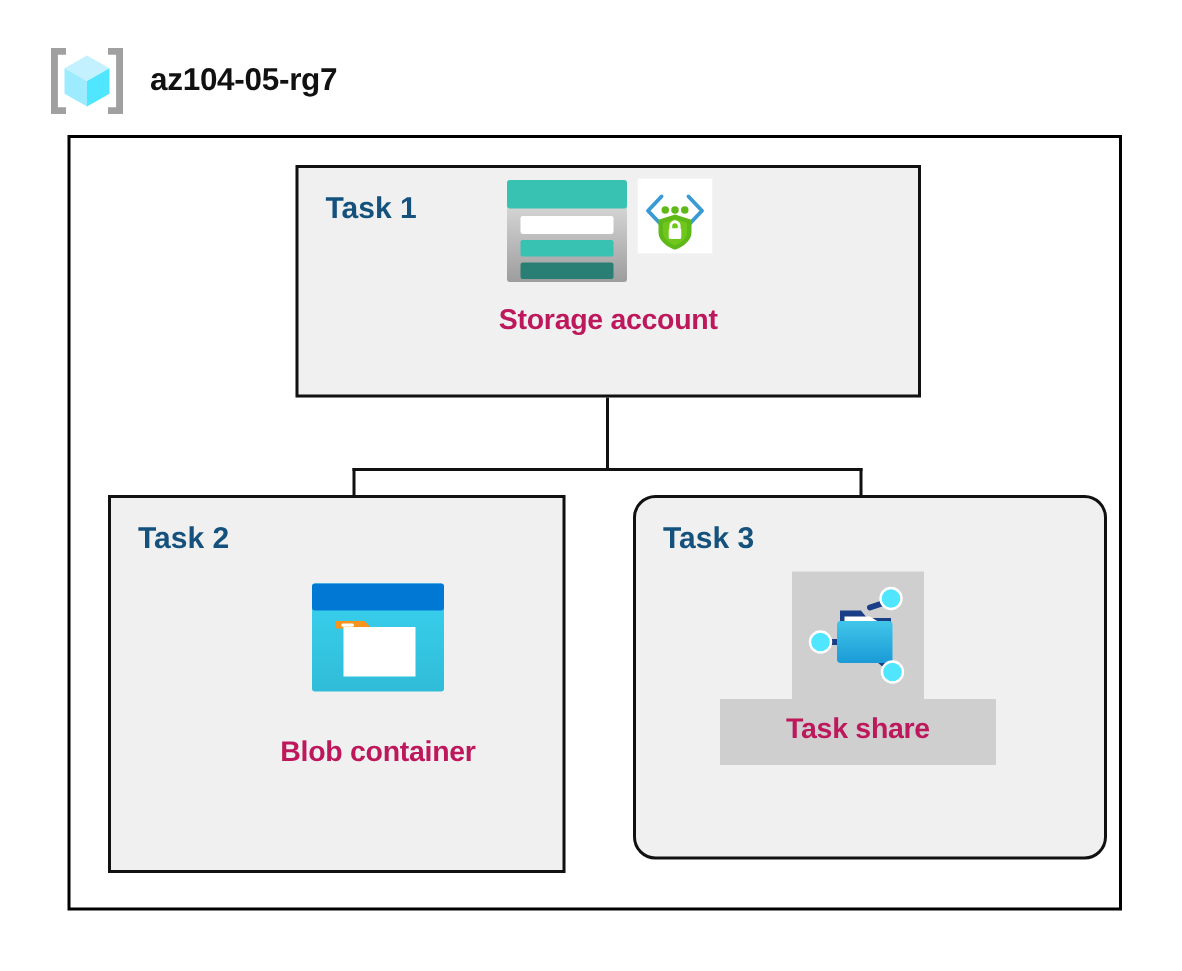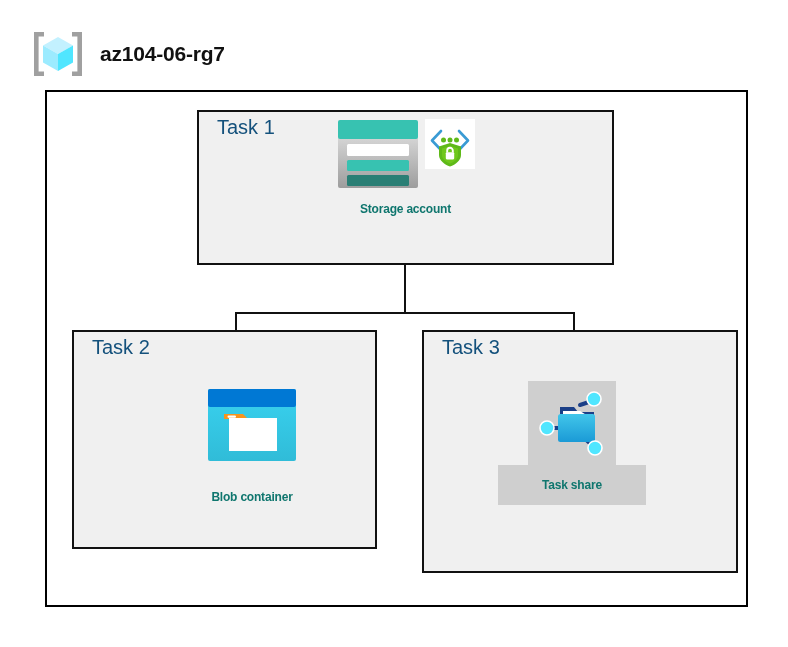--- a/index.html
+++ b/index.html
@@ -46,44 +46,44 @@
   }
 
   
   .task-box {
     position: absolute;
     box-sizing: border-box;
     border: 2px solid #111111;
     background: #f0f0f0;
   }
   #task-1-box { left: 197px; top: 110px; width: 417px; height: 155px; }
-  #task-2-box { left: 72px;  top: 330px; width: 305px; height: 219px; }
-  #task-3-box { left: 422px; top: 330px; width: 316px; height: 243px; }
+  #task-2-box { left: 72px;  top: 330px; width: 305px; height: 252px; }
+  #task-3-box { left: 422px; top: 330px; width: 316px; height: 243px; border-radius: 15px; }
 
   .task-label {
     position: absolute;
     left: 18px;
-    top: 4px;
+    top: 16px;
     font-size: 20px;
-    font-weight: normal;
+    font-weight: bold;
     color: #14517c;
     white-space: nowrap;
   }
 
   
   .node {
     position: absolute;
     display: flex;
     flex-direction: column;
     align-items: center;
   }
   .node-caption {
-    font-size: 12px;
+    font-size: 19px;
     font-weight: bold;
-    color: #0f766e;
+    color: #be185d;
     white-space: nowrap;
     letter-spacing: -0.2px;
   }
 
   #node-storage { left: 197px; top: 119px; width: 417px; }
   #node-storage .icon-row { display: flex; align-items: flex-start; gap: 6px; }
   #node-storage .node-caption { margin-top: 9px; }
 
   #node-blob { left: 72px; top: 388px; width: 360px; }
   #node-blob .node-caption { margin-top: 24px; }
@@ -127,21 +127,21 @@
 
       <path d="M42 3 L52 3 L52 47 L42 47 L42 42.5 L47.4 42.5 L47.4 7.5 L42 7.5 Z" fill="#a0a0a0"></path>
 
       <path d="M28 8 L43 16.5 L28 25 L13 16.5 Z" fill="#c3f1ff"></path>
 
       <path d="M13 16.5 L28 25 L28 42 L13 33.5 Z" fill="#9cebff"></path>
 
       <path d="M43 16.5 L43 33.5 L28 42 L28 25 Z" fill="#50e6ff"></path>
     </svg>
   </span>
-  <span id="rg-title">az104-06-rg7</span>
+  <span id="rg-title">az104-05-rg7</span>
 </div>
 
 <div id="rg-box"></div>
 
 <div class="conn conn-v" id="conn-trunk"></div>
 <div class="conn conn-h" id="conn-cross"></div>
 <div class="conn conn-v" id="conn-left-drop"></div>
 <div class="conn conn-v" id="conn-right-drop"></div>
 
 <div class="task-box" id="task-1-box">

